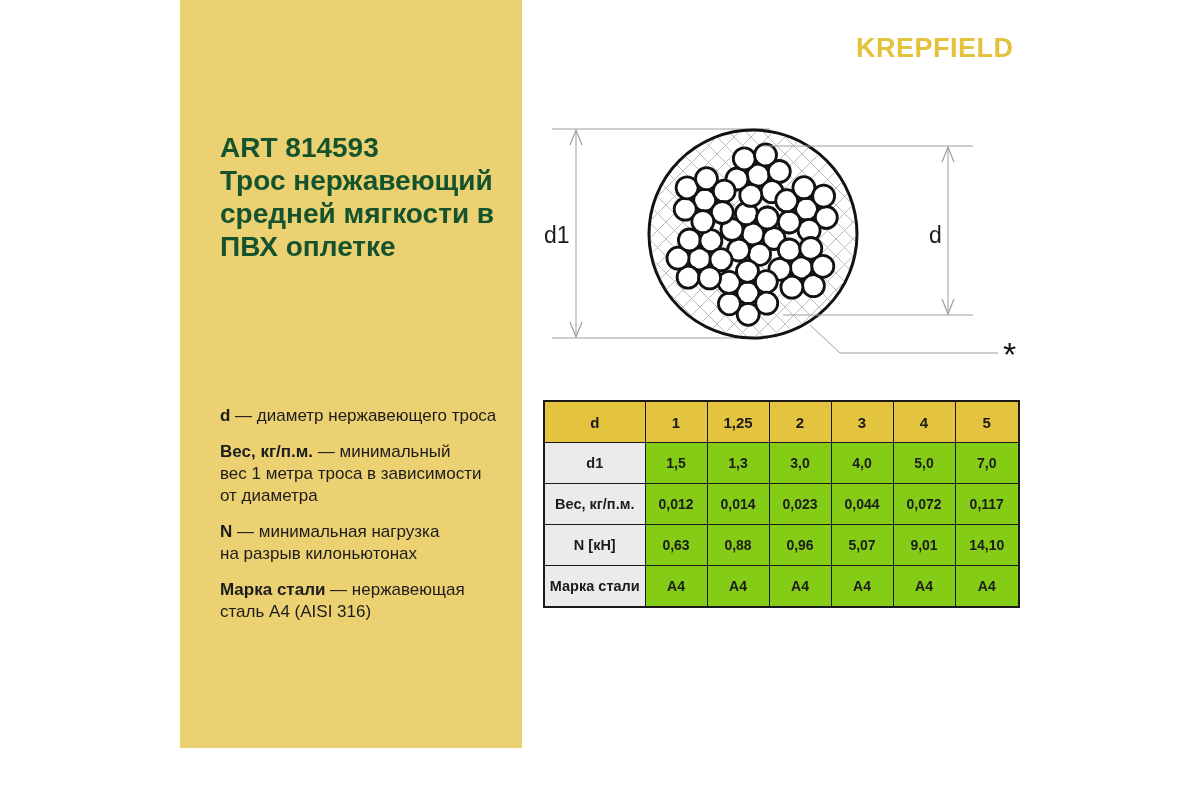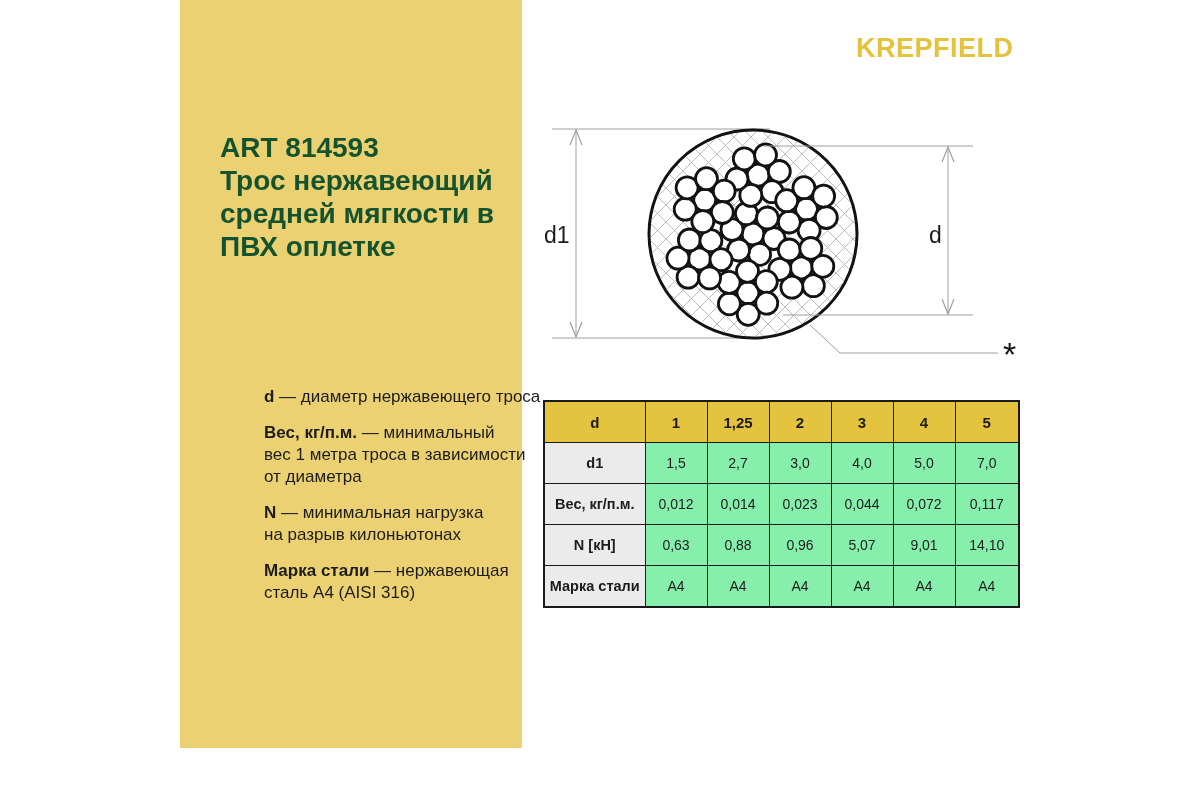--- a/index.html
+++ b/index.html
@@ -7,38 +7,38 @@
   .canvas{position:relative;width:1200px;height:748px;background:#ffffff;overflow:hidden;}
 
   .yellow-panel{position:absolute;left:180px;top:0;width:342px;height:800px;background:#ECD172;}
 
   .brand-logo{position:absolute;left:856px;top:33px;font-size:27px;font-weight:700;
     letter-spacing:.5px;color:#E4C23C;}
 
   .title-block{position:absolute;left:220px;top:131px;width:300px;
     font-size:28px;line-height:33px;font-weight:700;color:#14532d;}
 
-  .legend{position:absolute;left:220px;top:386px;width:300px;font-size:17px;line-height:22px;margin-left:44px;}
+  .legend{position:absolute;left:220px;top:405px;width:300px;font-size:17px;line-height:22px;}
   .legend p{margin:0 0 14px 0;}
   .legend b{font-weight:700;}
 
   .diagram{position:absolute;left:530px;top:103px;}
   .dim{stroke:#9E9E9E;stroke-width:1;fill:none;}
   .arrow{stroke:#9E9E9E;stroke-width:1.2;fill:none;}
   .dimtext{font-size:23px;fill:#1c1c1c;}
   .star{font-size:34px;fill:#121212;font-weight:400;}
   .wire{fill:#ffffff;stroke:#121212;stroke-width:2.8;}
 
   table.spec{position:absolute;left:543px;top:400px;border-collapse:collapse;
     border:2px solid #1a1a1a;table-layout:fixed;}
   table.spec td,table.spec th{border:1px solid #1a1a1a;text-align:center;vertical-align:middle;
     height:40px;padding:0 2px;}
   table.spec th.head{background:#E4C33E;font-weight:700;font-size:15px;}
   table.spec th.rowlabel{background:#EBEBEB;font-weight:700;font-size:14.5px;}
-  table.spec td{background:#86efac;font-weight:400;font-size:14px;}
+  table.spec td{background:#84cc16;font-weight:700;font-size:14px;}
 </style>
 </head>
 <body>
 
 <div class="canvas">
 
   <div class="yellow-panel"></div>
 
   <div class="brand-logo">KREPFIELD</div>
 
@@ -149,21 +149,21 @@
           <th class="head">1</th>
           <th class="head">1,25</th>
           <th class="head">2</th>
           <th class="head">3</th>
           <th class="head">4</th>
           <th class="head">5</th>
         </tr>
         <tr>
           <th class="rowlabel">d1</th>
           <td>1,5</td>
-          <td>2,7</td>
+          <td>1,3</td>
           <td>3,0</td>
           <td>4,0</td>
           <td>5,0</td>
           <td>7,0</td>
         </tr>
         <tr>
           <th class="rowlabel">Вес, кг/п.м.</th>
           <td>0,012</td>
           <td>0,014</td>
           <td>0,023</td>

